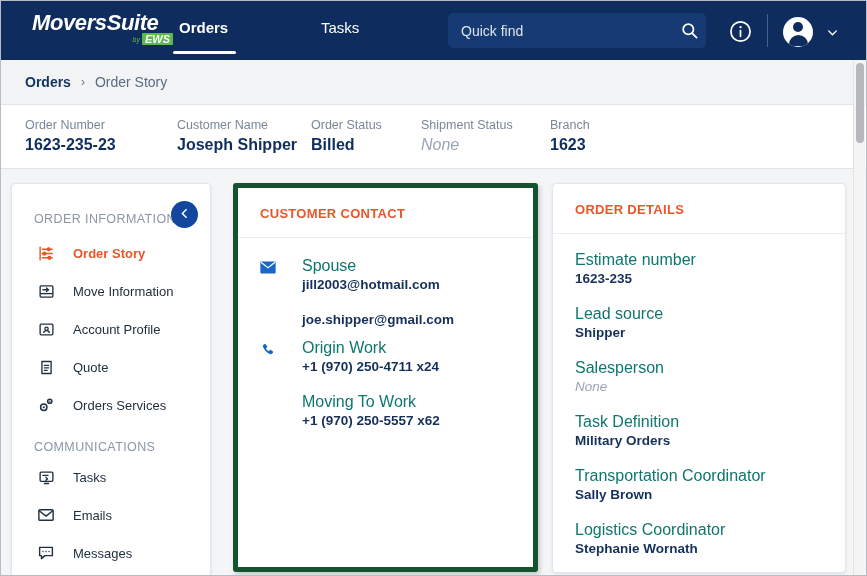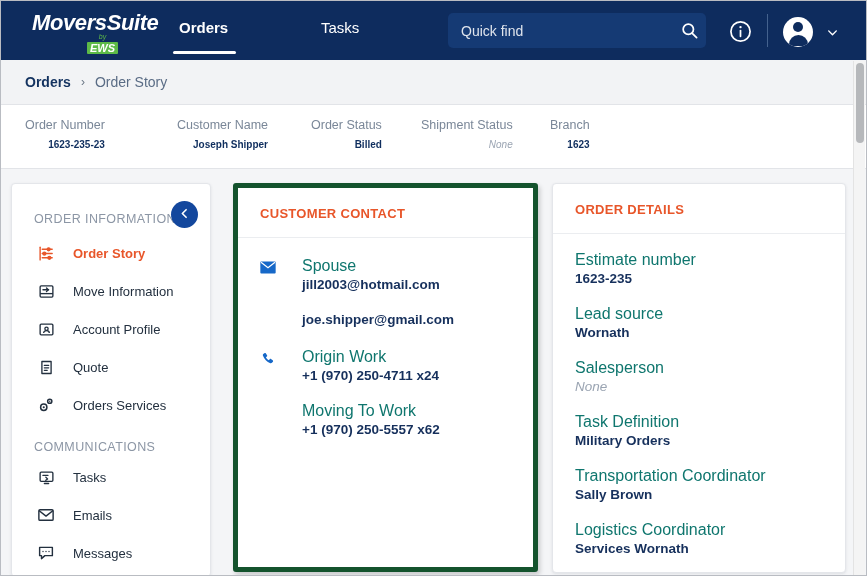--- a/index.html
+++ b/index.html
@@ -30,21 +30,21 @@
     position: absolute; left: 1px; top: 10px;
     width: 145px; height: 40px; margin-left: 30px;
   }
   .logo-text {
     font-size: 22px; font-weight: bold; font-style: italic;
     color: #ffffff; letter-spacing: -0.4px; line-height: 24px;
     white-space: nowrap;
   }
   .logo-sub {
     display: flex; align-items: center; justify-content: flex-end;
-    gap: 2px; margin-top: -2px; padding-right: 4px; flex-direction: column;
+    gap: 2px; margin-top: -2px; padding-right: 4px;
   }
   .logo-by { font-size: 7px; color: #5dba47; font-style: italic; }
   .logo-ews {
     font-size: 11px; font-weight: bold; font-style: italic;
     color: #ffffff; background: #5dba47; padding: 0 3px;
     border-radius: 1px; line-height: 12px;
   }
   .nav-tab {
     position: absolute; top: 18px;
     font-size: 15px; color: #ffffff;
@@ -116,21 +116,21 @@
 
   
   .orderbar {
     position: absolute; left: 0; top: 104px;
     width: 867px; height: 64px;
     background: #ffffff;
     border-bottom: 1px solid #e2e4e8;
   }
   .ob-field { position: absolute; top: 11px; }
   .ob-label { font-size: 12.5px; color: #7a8798; line-height: 18px; white-space: nowrap; }
-  .ob-value { font-size: 10px; font-weight: bold; color: #0f2e5e; line-height: 21px; white-space: nowrap; text-align: right; }
+  .ob-value { font-size: 16px; font-weight: bold; color: #0f2e5e; line-height: 21px; white-space: nowrap; }
   .ob-value.none { font-style: italic; font-weight: normal; color: #9aa4b2; }
   #ob-order    { left: 24px; }
   #ob-customer { left: 176px; }
   #ob-status   { left: 310px; }
   #ob-shipment { left: 420px; }
   #ob-branch   { left: 549px; }
 
   .hdr-btns { position: absolute; left: 602px; top: 117px; display: flex; gap: 11px; }
   .hdr-btn {
     width: 37px; height: 37px; border-radius: 5px;
@@ -474,37 +474,37 @@
       <div class="panel-title">ORDER DETAILS</div>
       <div class="panel-rule"></div>
 
       <div style="padding-top:16px;">
         <div class="det-field">
           <div class="f-label">Estimate number</div>
           <div class="f-value">1623-235</div>
         </div>
         <div class="det-field">
           <div class="f-label">Lead source</div>
-          <div class="f-value">Wornath</div>
+          <div class="f-value">Shipper</div>
         </div>
         <div class="det-field">
           <div class="f-label">Salesperson</div>
           <div class="f-value none">None</div>
         </div>
         <div class="det-field">
           <div class="f-label">Task Definition</div>
           <div class="f-value">Military Orders</div>
         </div>
         <div class="det-field">
           <div class="f-label">Transportation Coordinator</div>
           <div class="f-value">Sally Brown</div>
         </div>
         <div class="det-field">
           <div class="f-label">Logistics Coordinator</div>
-          <div class="f-value">Services Wornath</div>
+          <div class="f-value">Stephanie Wornath</div>
         </div>
       </div>
     </div>
 
     <div class="green-frame" style="top:14px; left:-5px; position:absolute; margin-left:237px;">
       <div class="panel-title">CUSTOMER CONTACT</div>
       <div class="panel-rule"></div>
 
       <div style="padding-top:18px;">
 
@@ -519,21 +519,21 @@
             <span>
               <div class="f-label">Spouse</div>
               <div class="f-value">jill2003@hotmail.com</div>
             </span>
             <span style="display:block;margin-top:15px;">
               <div class="f-value">joe.shipper@gmail.com</div>
             </span>
           </span>
         </div>
 
-        <div class="field-row" style="margin-top:17px;">
+        <div class="field-row" style="margin-top:8px;">
           <span class="field-ico">
             <svg width="16" height="16" viewBox="0 0 24 24" fill="#1668c8">
               <path d="M6.6 3.2c.6-.5 1.5-.4 2 .3l2 2.7c.4.6.3 1.4-.3 1.9l-1.4 1.1c.9 2 2.5 3.6 4.5 4.5l1.1-1.4c.5-.6 1.3-.7 1.9-.3l2.7 2c.7.5.8 1.4.3 2l-1.5 1.7c-.6.7-1.6.9-2.4.6C10.3 16.5 6.3 12.5 4.3 6.9c-.3-.8-.1-1.8.6-2.4l1.7-1.3z"></path>
             </svg>
           </span>
           <span class="field-txt">
             <span>
               <div class="f-label">Origin Work</div>
               <div class="f-value">+1 (970) 250-4711 x24</div>
             </span>

